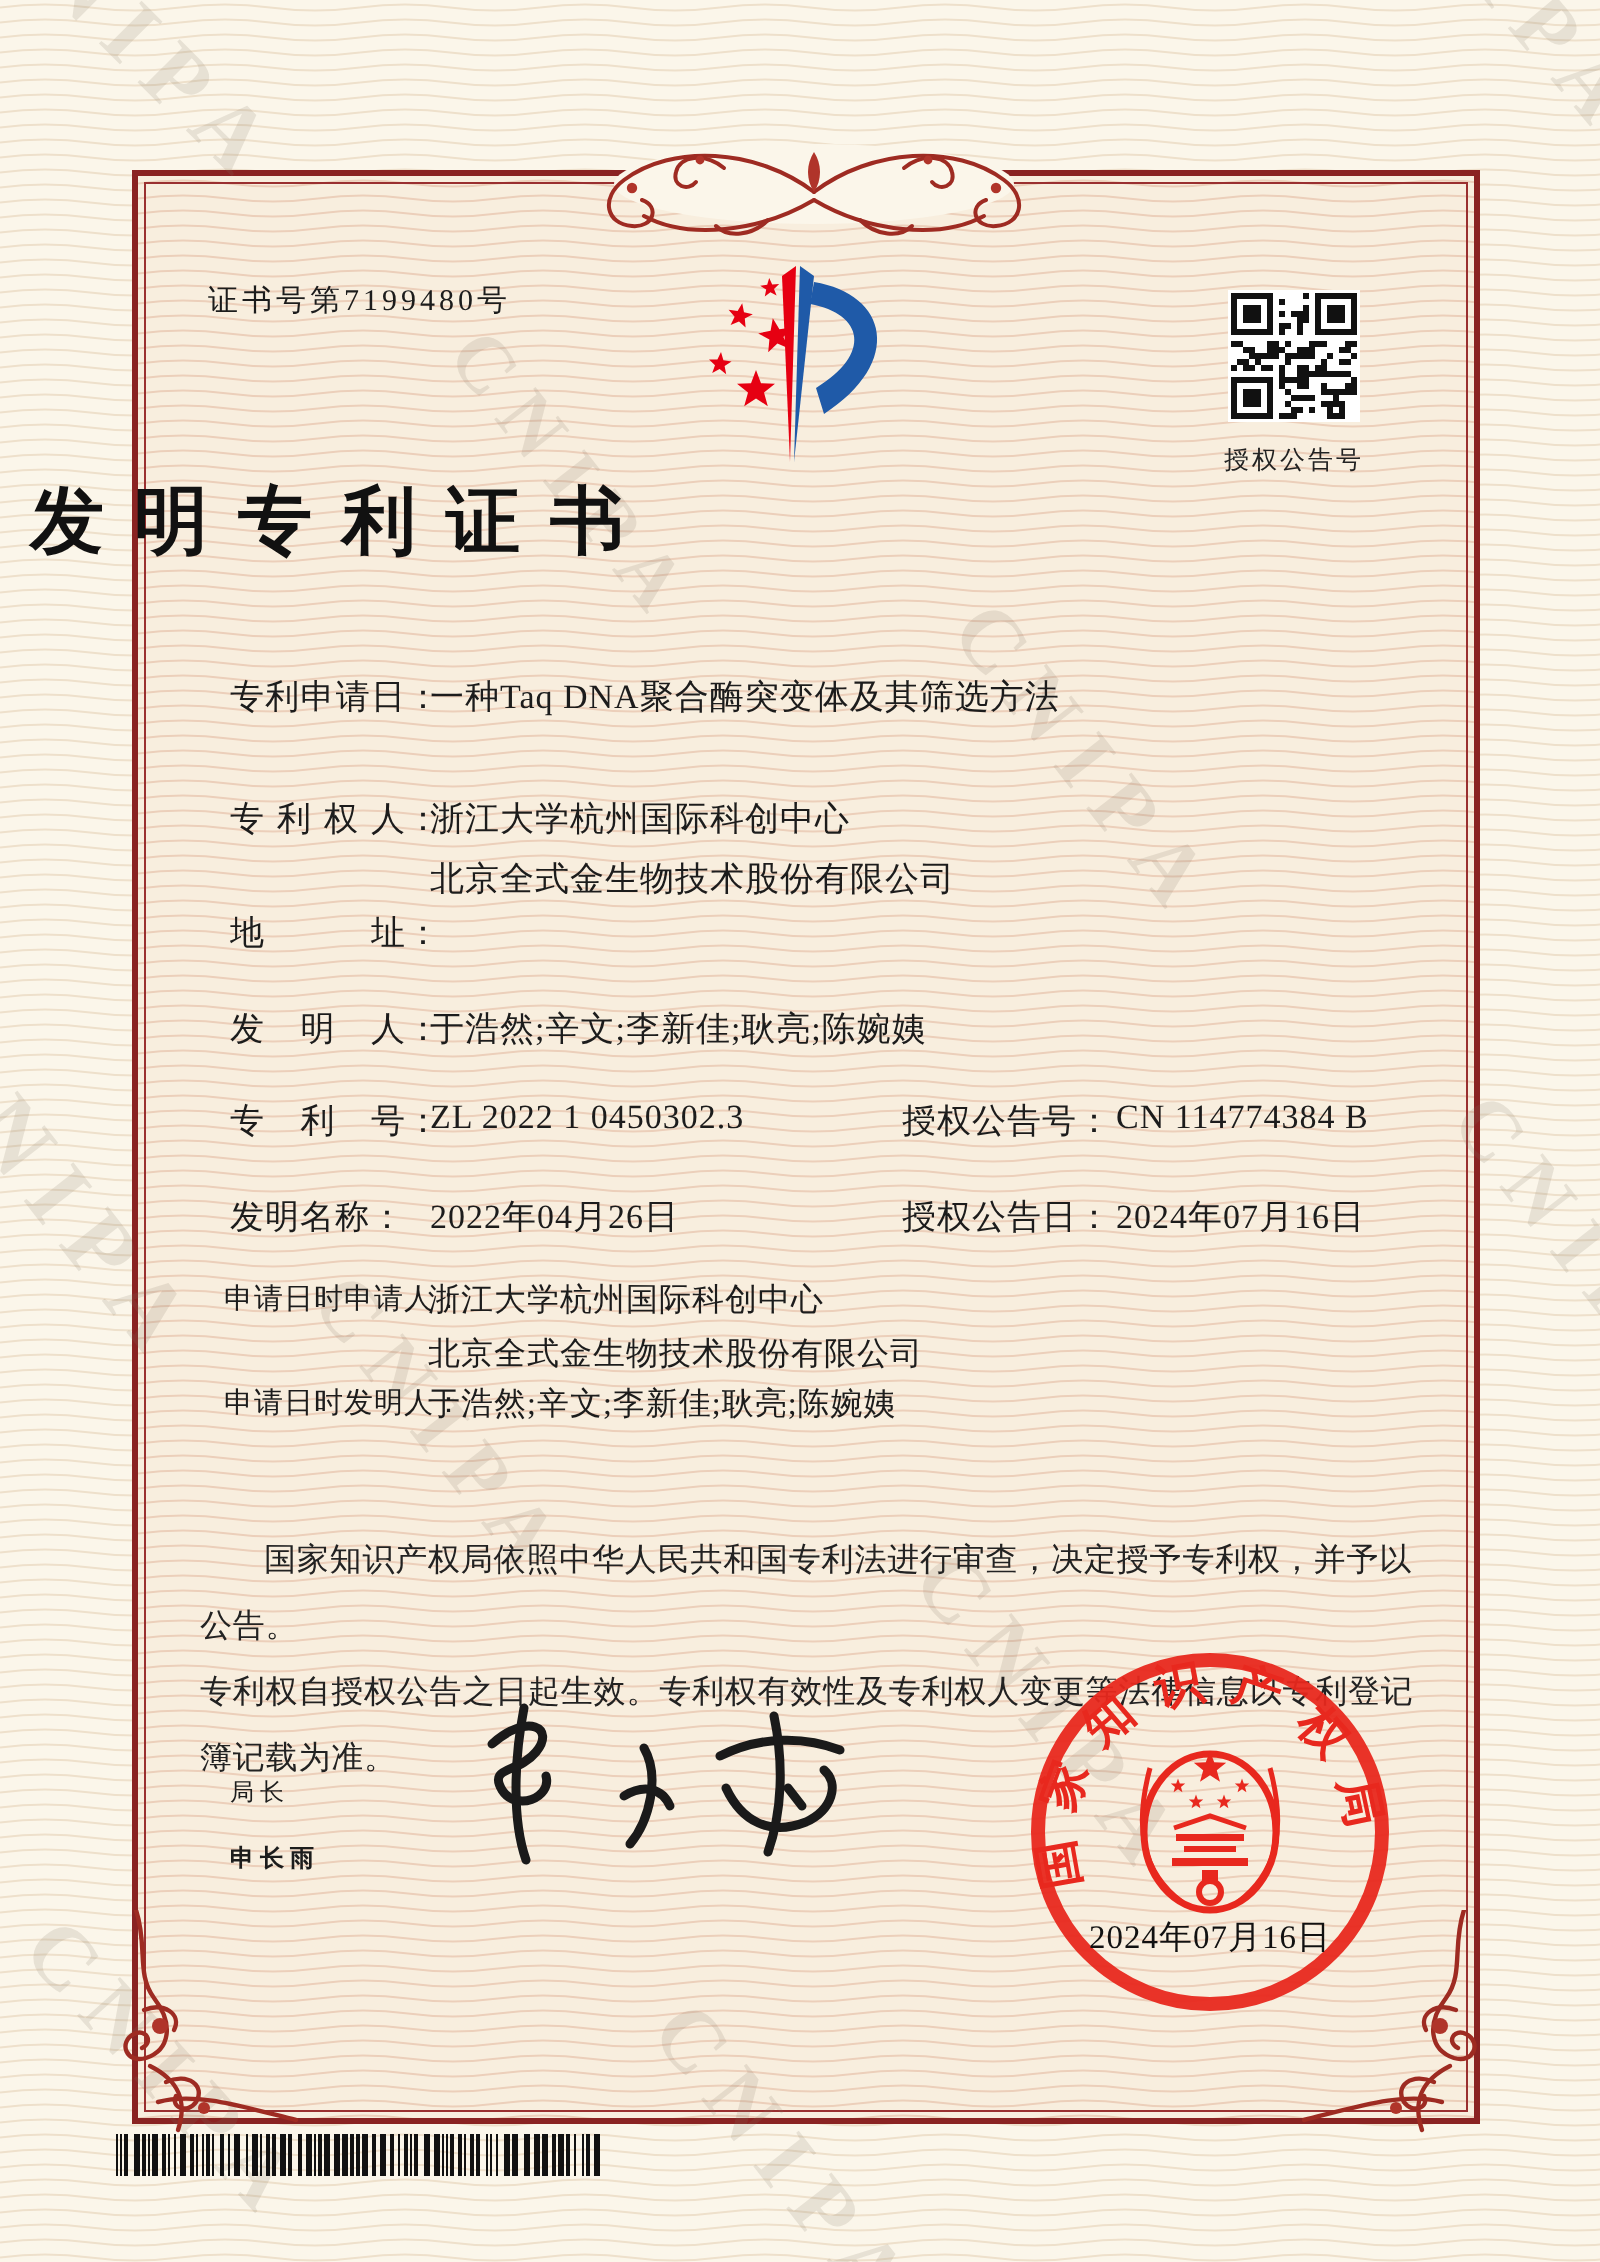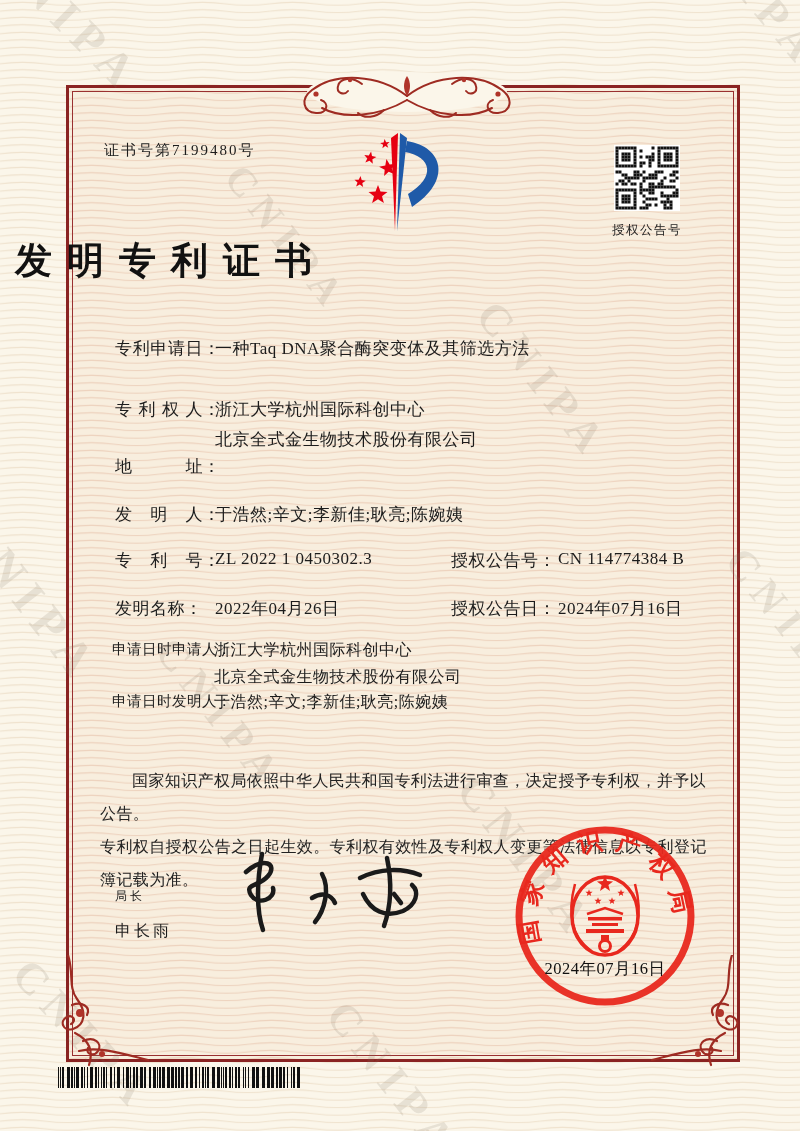--- a/index.html
+++ b/index.html
@@ -42,21 +42,21 @@
   .val2{position:absolute;left:100px;top:30px;white-space:nowrap;}
   .rlab{position:absolute;left:336px;top:0;white-space:nowrap;}
   .rval{position:absolute;left:443px;top:0;white-space:nowrap;}
   .row-small{position:absolute;left:112px;width:620px;font-size:14.5px;letter-spacing:0.5px;}
   .row-small .val{left:102px;}
   .row-small .val2{left:102px;top:27px;}
   #statement{position:absolute;left:100px;top:764px;width:614px;
     font-size:16px;line-height:33px;letter-spacing:0.4px;color:#222;}
   #statement .l1{text-indent:2em;}
   #sig-title{position:absolute;left:115px;top:888px;font-size:12px;letter-spacing:3px;}
-  #sig-name{position:absolute;left:115px;top:921px;font-size:16px;letter-spacing:3px;}
+  #sig-name{position:absolute;left:115px;top:921px;font-size:12px;letter-spacing:3px;font-weight:bold;}
   #signature{position:absolute;left:222px;top:848px;width:215px;height:100px;}
   #seal{position:absolute;left:511px;top:822px;width:188px;height:188px;}
   #footer{position:absolute;left:0;top:1028px;width:786px;text-align:center;font-size:13.5px;letter-spacing:1px;}
   #barcode{position:absolute;left:58px;top:1067px;width:246px;height:21px;}
   .orn{z-index:6;pointer-events:none;}
 </style>
 </head>
 <body>
 
 <svg class="abs" style="left:0;top:0;z-index:0" width="800" height="1131">

